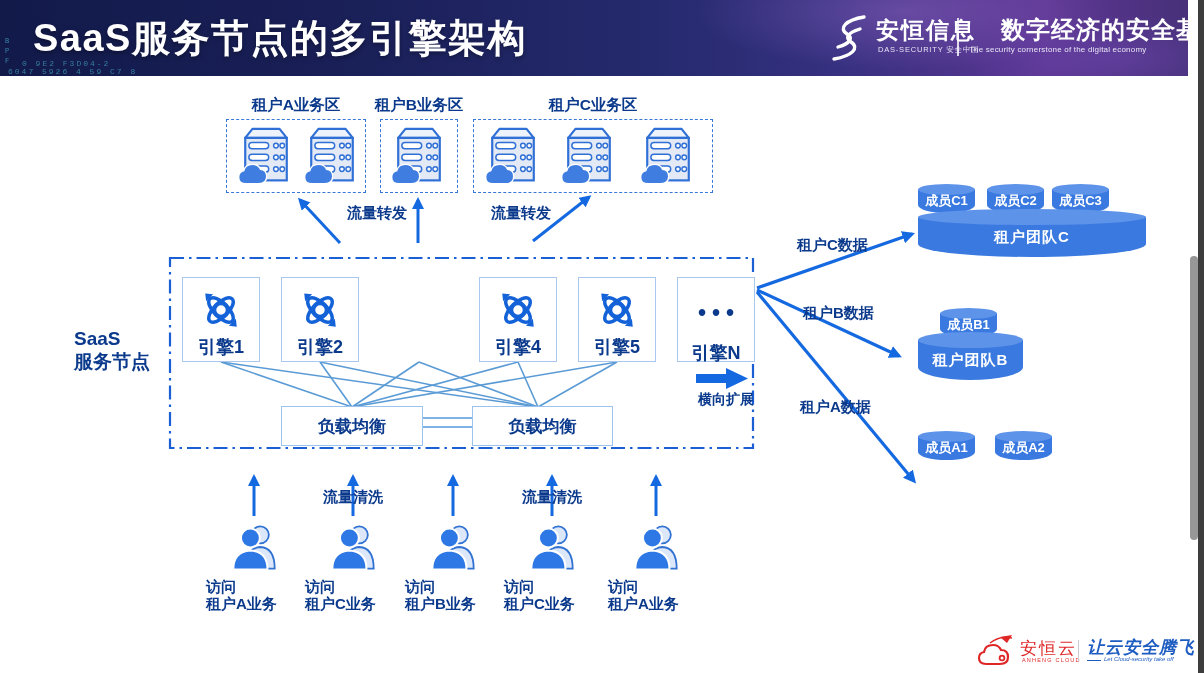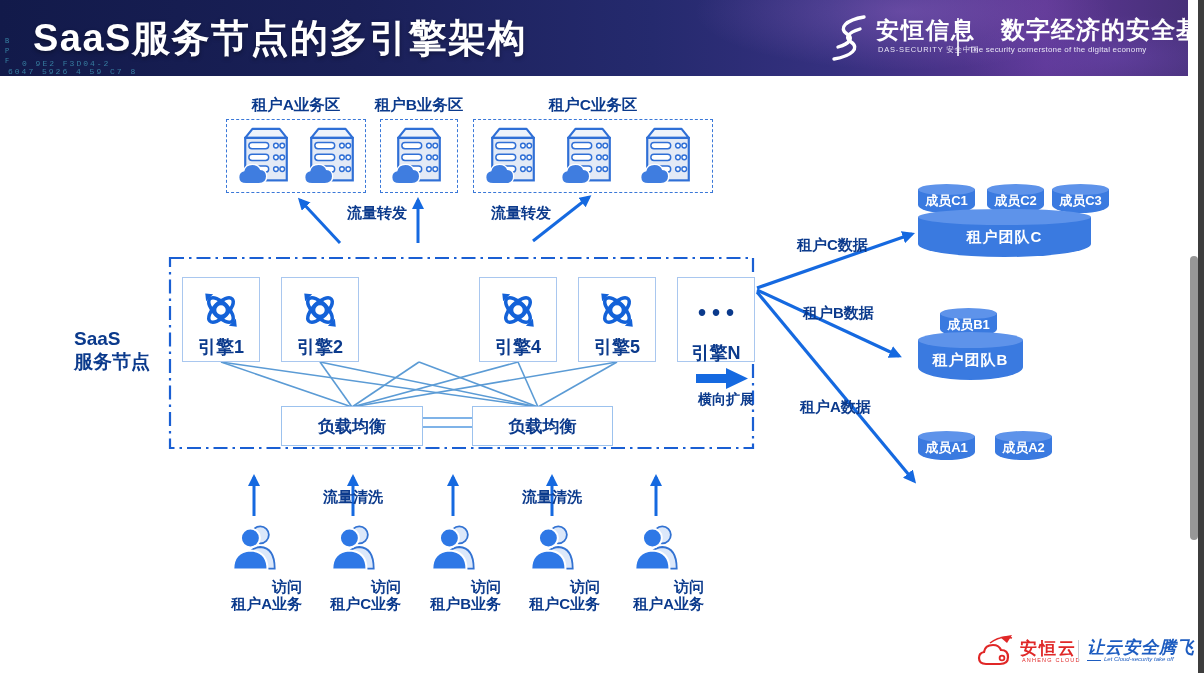--- a/index.html
+++ b/index.html
@@ -54,25 +54,25 @@
   .cyl::before { content:""; position:absolute; left:0; right:0; background:#5e93ea; border-radius:50%; }
   .cyl-small { width:57px; height:24px; font-size:13px; border-radius:0 0 50% 50%/0 0 8px 8px; z-index:3; }
   .cyl-small::before { height:11px; top:-5.5px; }
   .cyl-big { font-size:15px; letter-spacing:1px; border-radius:0 0 50% 50%/0 0 13px 13px; z-index:4; }
   .cyl-big::before { height:16px; top:-8px; }
   .cyl span { position:relative; z-index:1; }
 
   
   .user-ico { position:absolute; top:523px; z-index:2; }
   .clean-label { position:absolute; top:488px; width:64px; font-size:15px; text-align:center; z-index:5; }
-  .visitor-label { position:absolute; top:579px; width:96px; font-size:15px; text-align:right; line-height:1.1; z-index:5; }
+  .visitor-label { position:absolute; top:579px; width:96px; font-size:15px; text-align:left; line-height:1.1; z-index:5; }
 
   
   .footer-cloud { position:absolute; left:976px; top:635px; z-index:5; }
-  .f-name { position:absolute; left:1020px; top:637px; color:#e02727; font-size:17px; font-weight:700; letter-spacing:2px; z-index:5; white-space:nowrap; }
+  .f-name { position:absolute; left:1020px; top:637px; color:#e02727; font-size:17px; font-weight:400; letter-spacing:2px; z-index:5; white-space:nowrap; }
   .f-name-en { position:absolute; left:1022px; top:657px; color:#e02727; font-size:5.5px; letter-spacing:1.2px; z-index:5; white-space:nowrap; }
   .f-div { position:absolute; left:1078px; top:640px; width:1px; height:21px; background:#c9ccd4; z-index:5; }
   .f-slogan { position:absolute; left:1087px; top:636px; color:#1d5cc0; font-size:17px; font-weight:800; font-style:italic; letter-spacing:1px; z-index:5; white-space:nowrap; }
   .f-rule { position:absolute; left:1087px; top:660px; width:14px; height:1px; background:#1d5cc0; z-index:5; }
   .f-slogan-en { position:absolute; left:1104px; top:655.5px; color:#1d5cc0; font-size:6px; font-style:italic; z-index:5; white-space:nowrap; }
 
   
   .scroll-track { position:absolute; left:1198px; top:0; width:6px; height:673px; background:#3d3d3d; z-index:7; }
   .scroll-thumb { position:absolute; left:1190px; top:256px; width:8px; height:284px; background:#979797; border-radius:4px; z-index:8; }
 
@@ -269,21 +269,21 @@
 
   <div class="cyl cyl-small" style="left:918px;top:189px">
       <span>成员C1</span>
     </div>
   <div class="cyl cyl-small" style="left:987px;top:189px">
       <span>成员C2</span>
     </div>
   <div class="cyl cyl-small" style="left:1052px;top:189px">
       <span>成员C3</span>
     </div>
-  <div class="cyl cyl-big" style="left:918px;top:217px;width:173px;height:40px">
+  <div class="cyl cyl-big" style="left:918px;top:217px;width:228px;height:40px">
       <span>租户团队C</span>
     </div>
 
   <div class="cyl cyl-small" style="left:940px;top:313px">
       <span>成员B1</span>
     </div>
   <div class="cyl cyl-big" style="left:918px;top:340px;width:105px;height:40px">
       <span>租户团队B</span>
     </div>
 

